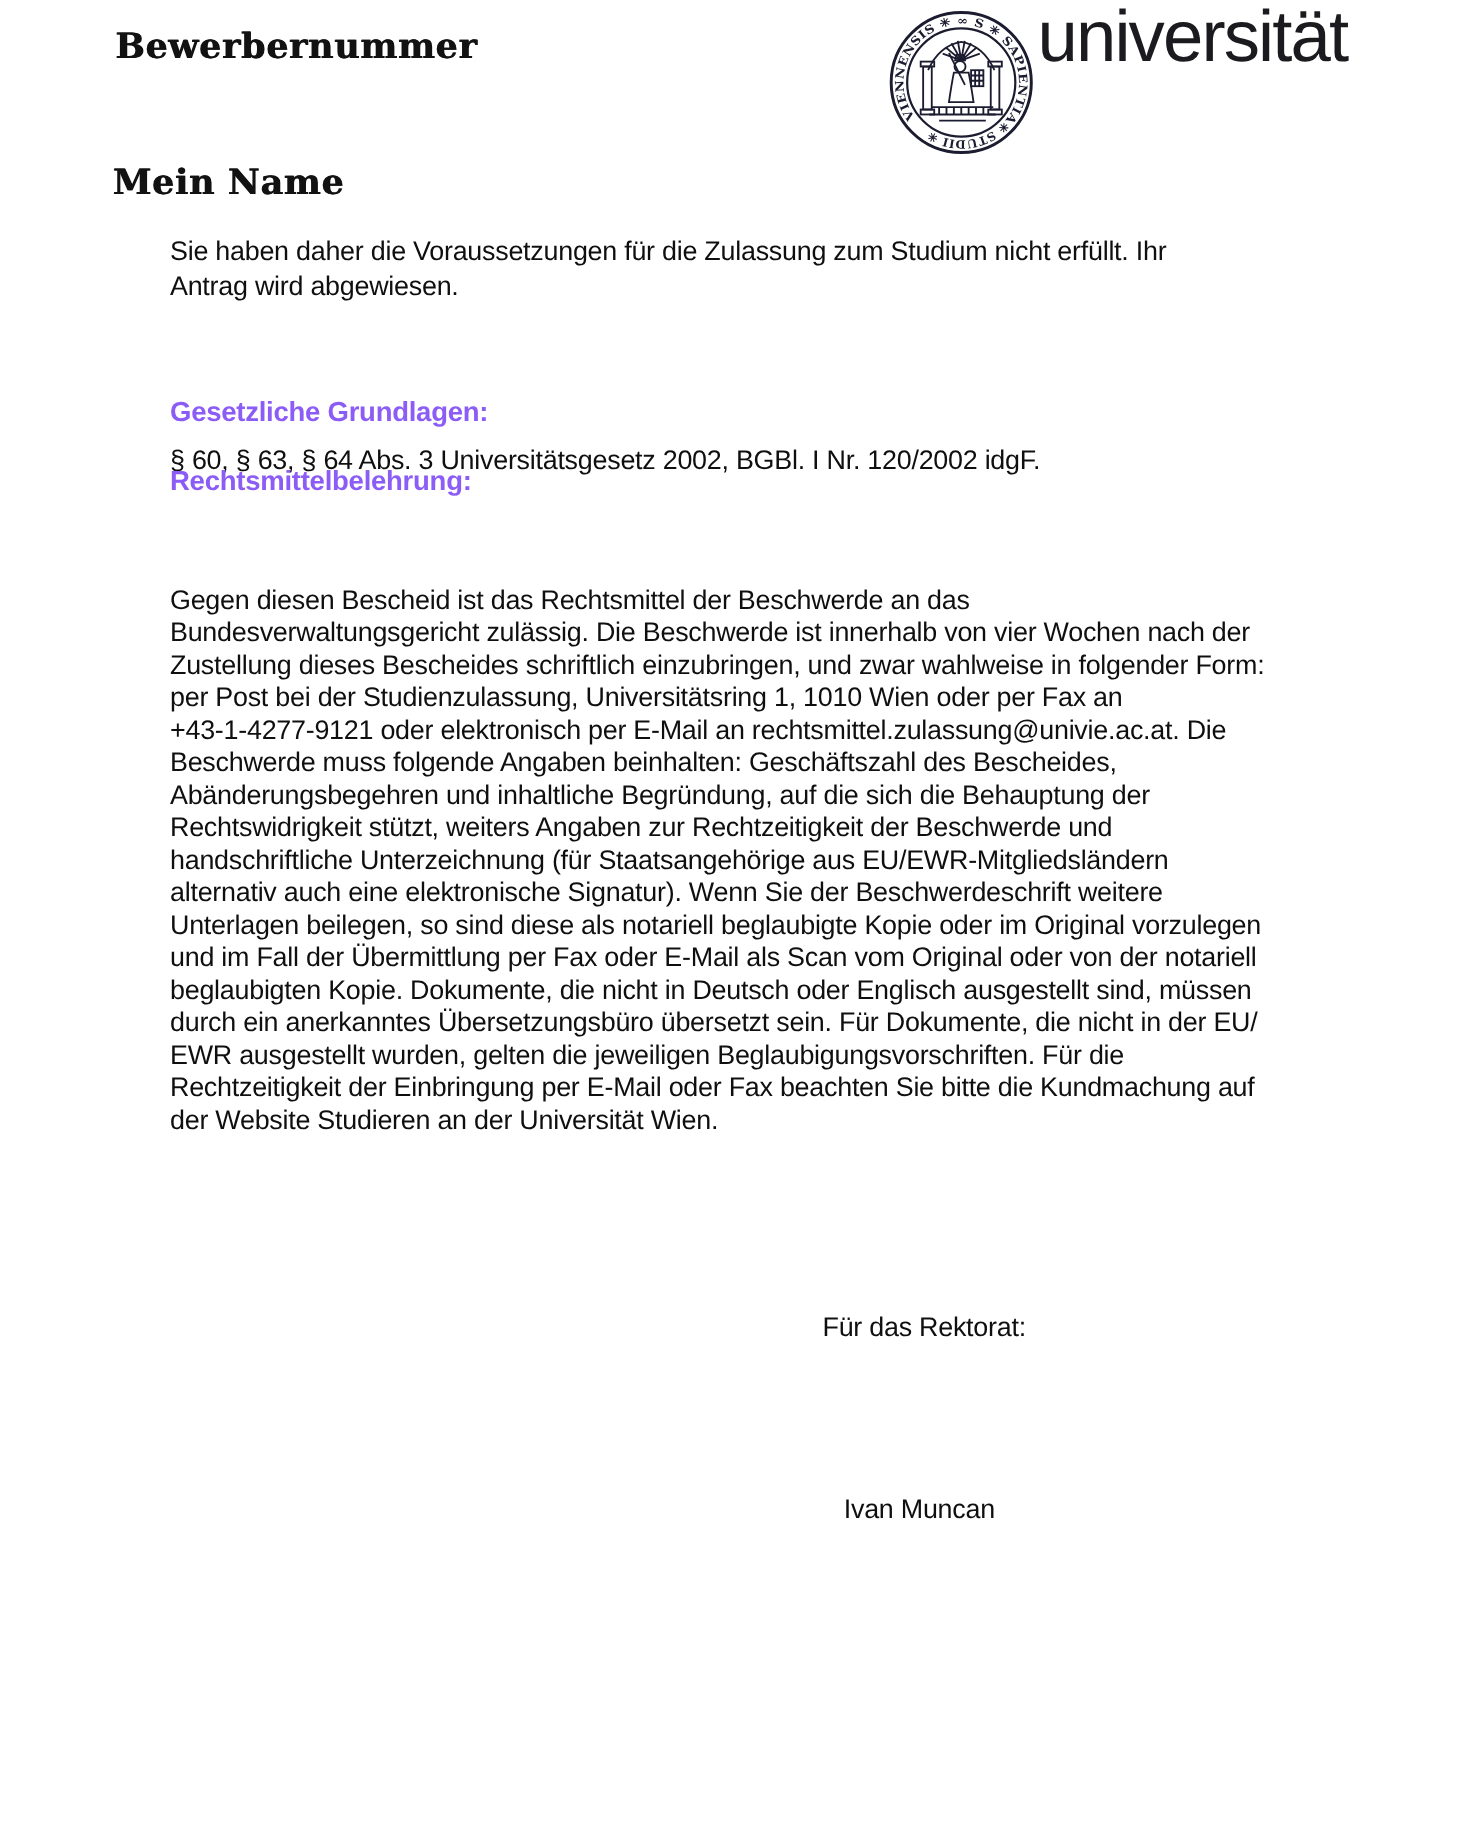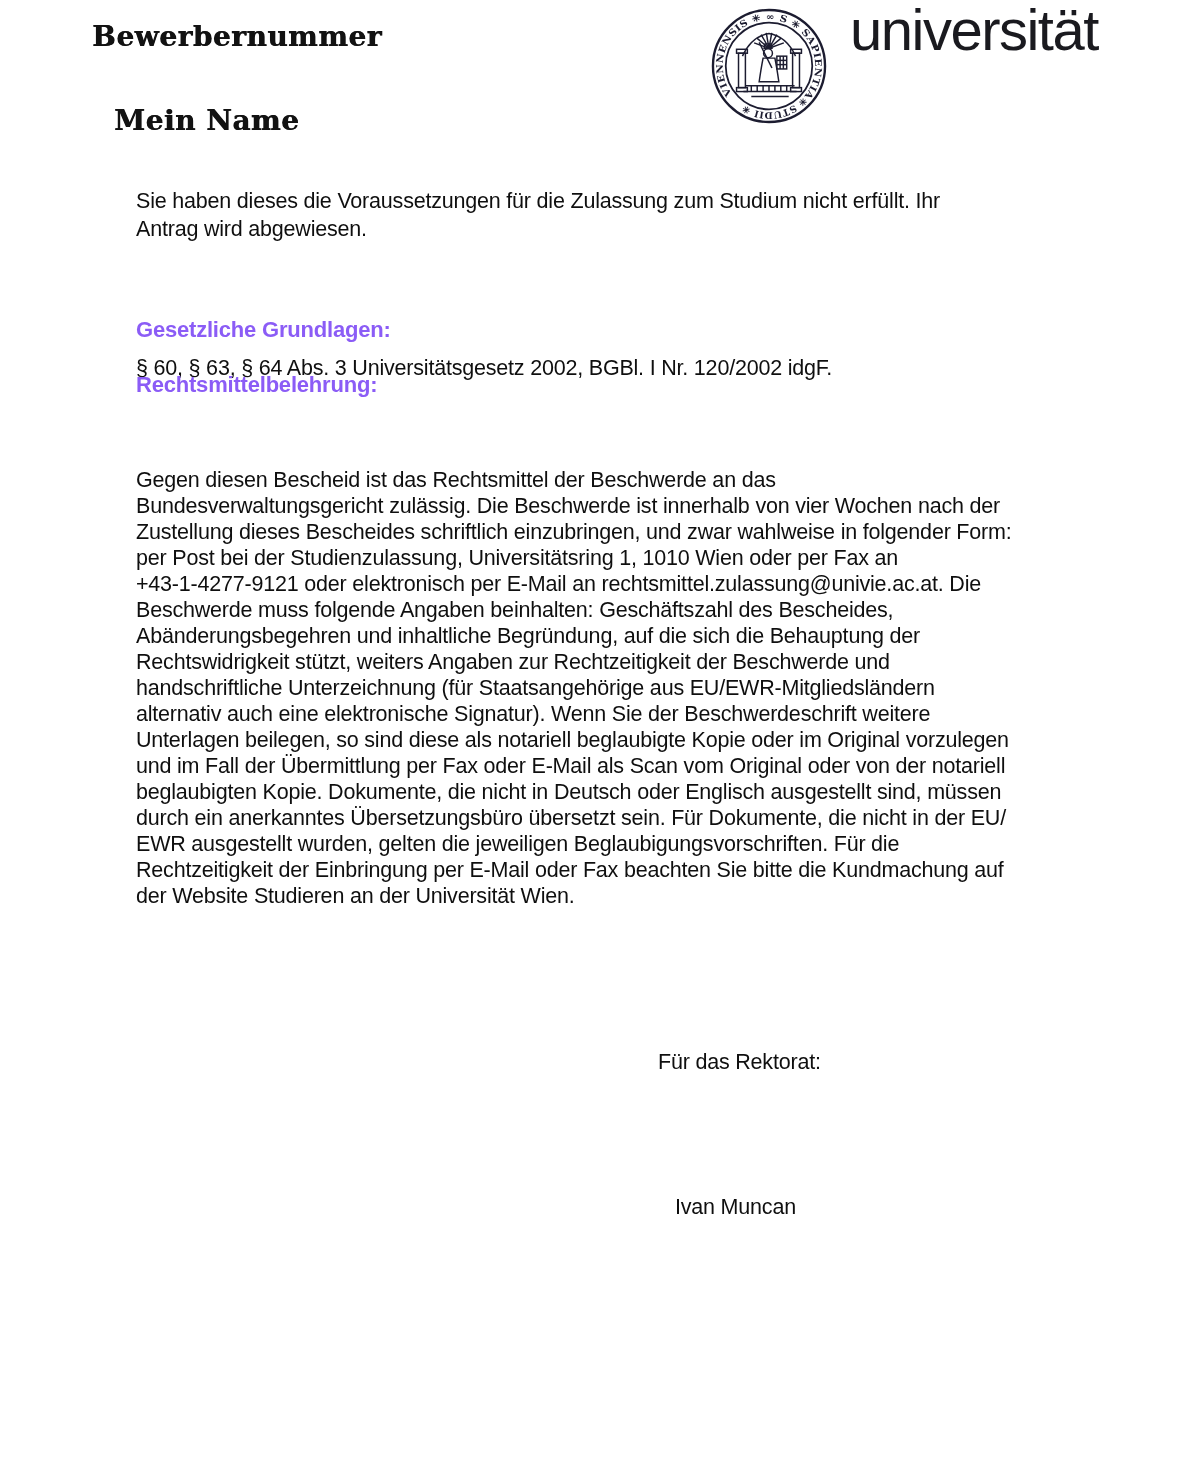--- a/index.html
+++ b/index.html
@@ -74,21 +74,21 @@
     fill: #1c1c30;
   }
 </style>
 </head>
 <body>
 
 <div class="page">
 
   <div class="abs blackletter" style="left:92px; top:20px;">Bewerbernummer</div>
 
-  <div class="abs blackletter" style="left:90px; top:104px;margin-left:24px;">Mein Name</div>
+  <div class="abs blackletter" style="left:90px; top:129px;">Mein Name</div>
 
   <div class="abs" style="left:710px; top:7px; display:flex; align-items:flex-start;">
 
     <svg width="118" height="118" viewBox="0 0 120 120">
       <defs>
         <path id="arcTop" d="M 22.5 88.3 A 47 47 0 1 1 97.5 88.3" fill="none"></path>
         <path id="arcBottom" d="M 94.9 91.4 A 47 47 0 0 1 25.1 91.4" fill="none"></path>
       </defs>
 
       <circle cx="60" cy="60" r="57" fill="none" stroke="#1c1c30" stroke-width="2.4"></circle>
@@ -139,26 +139,26 @@
         <line x1="48" y1="80" x2="48" y2="86"></line>
         <line x1="54" y1="80" x2="54" y2="86"></line>
         <line x1="60" y1="80" x2="60" y2="86"></line>
         <line x1="66" y1="80" x2="66" y2="86"></line>
         <line x1="72" y1="80" x2="72" y2="86"></line>
         <line x1="78" y1="80" x2="78" y2="86"></line>
         <line x1="42" y1="91" x2="80" y2="91"></line>
       </g>
     </svg>
 
-    <div class="logo-wordmark" style="margin-left:22px; margin-top:-2px;">
+    <div class="logo-wordmark" style="margin-left:2px; margin-top:-2px;">
       <div>universität</div>
     </div>
   </div>
 
-  <div class="abs body-text intro" style="left:136px; top:188px; width:900px;">Sie haben dieses die Voraussetzungen für die Zulassung zum Studium nicht erfüllt. Ihr
+  <div class="abs body-text intro" style="left:136px; top:188px; width:900px;">Sie haben daher die Voraussetzungen für die Zulassung zum Studium nicht erfüllt. Ihr
 Antrag wird abgewiesen.</div>
 
   <div class="abs heading" style="left:136px; top:317px;">Gesetzliche Grundlagen:</div>
 
   <div class="abs law-line" style="left:136px; top:356px;">§ 60, § 63, § 64 Abs. 3 Universitätsgesetz 2002, BGBl. I Nr. 120/2002 idgF.</div>
 
   <div class="abs heading" style="left:136px; top:372px;">Rechtsmittelbelehrung:</div>
 
   <div class="abs body-text appeal" style="left:136px; top:447px; width:950px;margin-top:20px;">Gegen diesen Bescheid ist das Rechtsmittel der Beschwerde an das
 Bundesverwaltungsgericht zulässig. Die Beschwerde ist innerhalb von vier Wochen nach der

